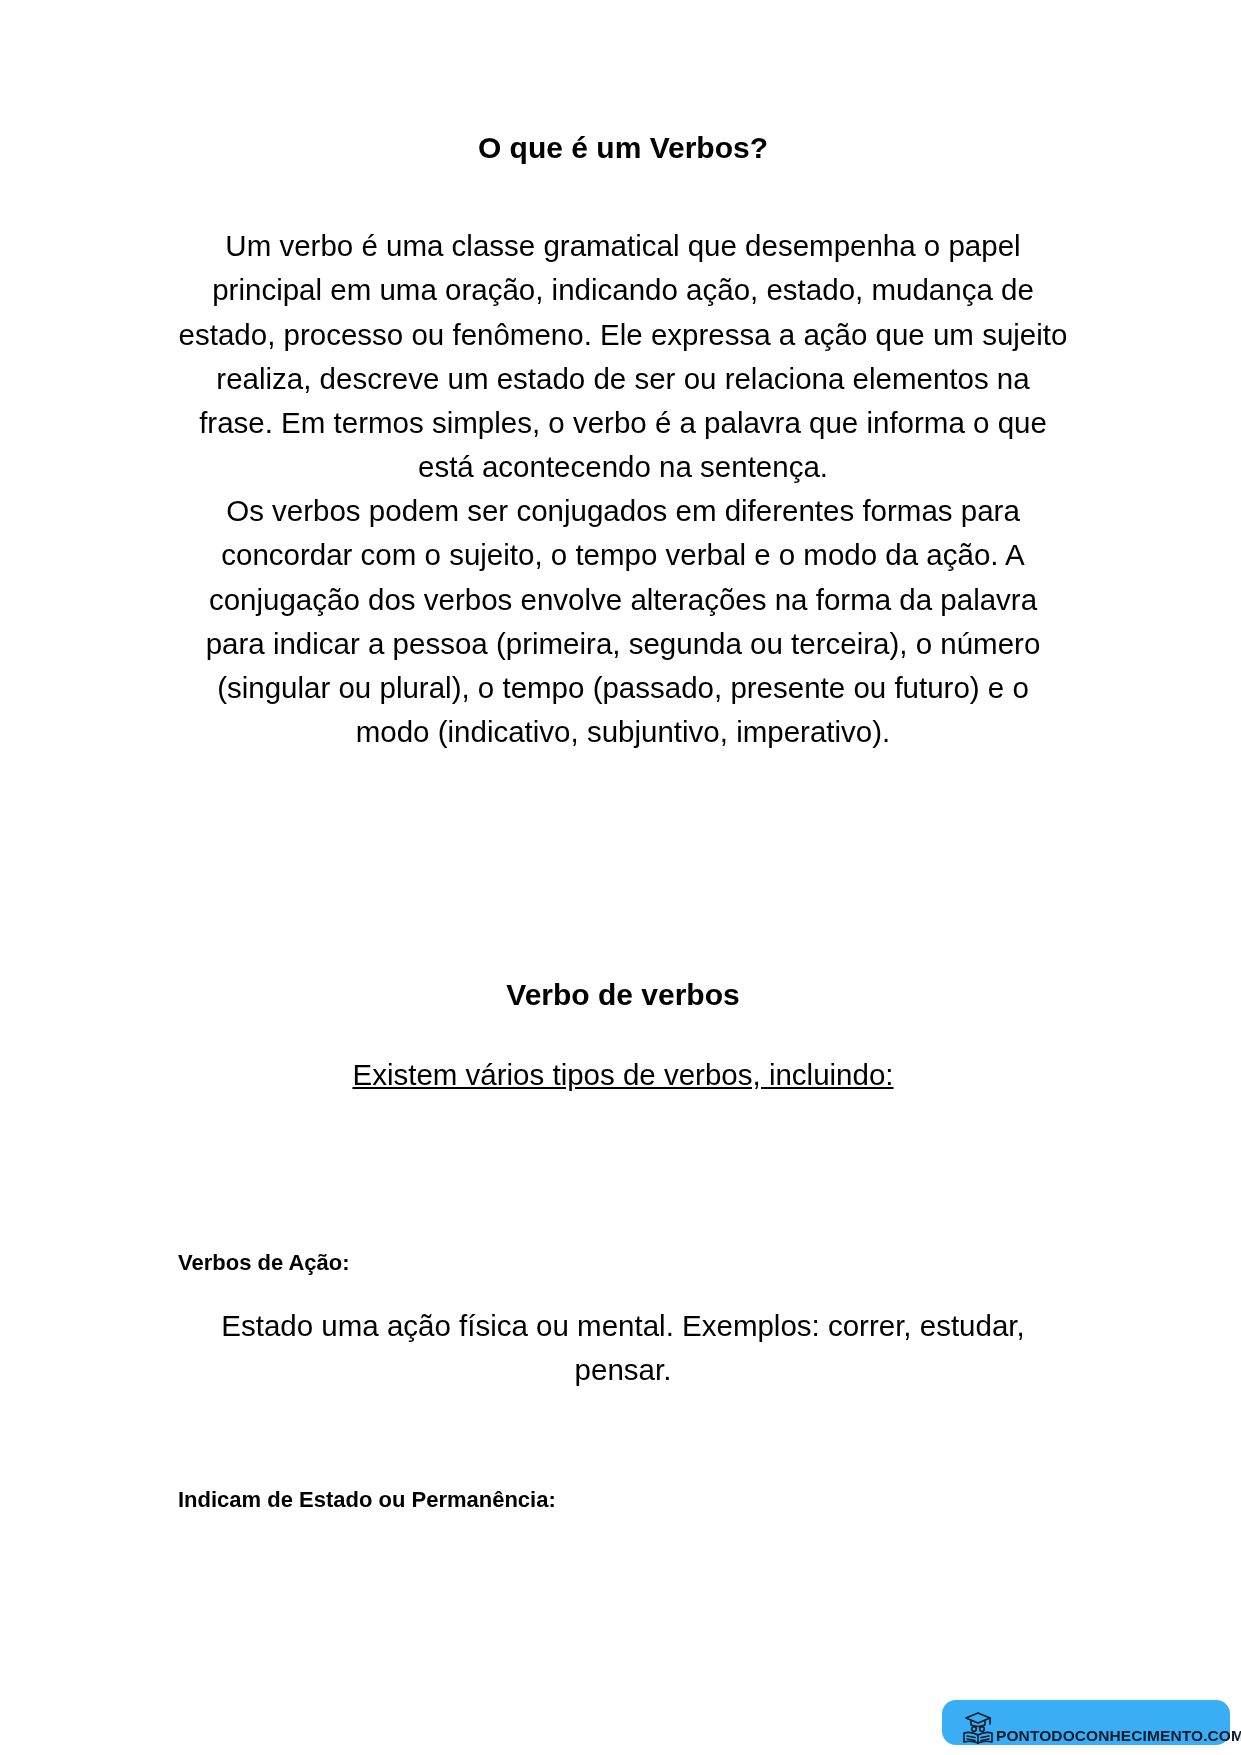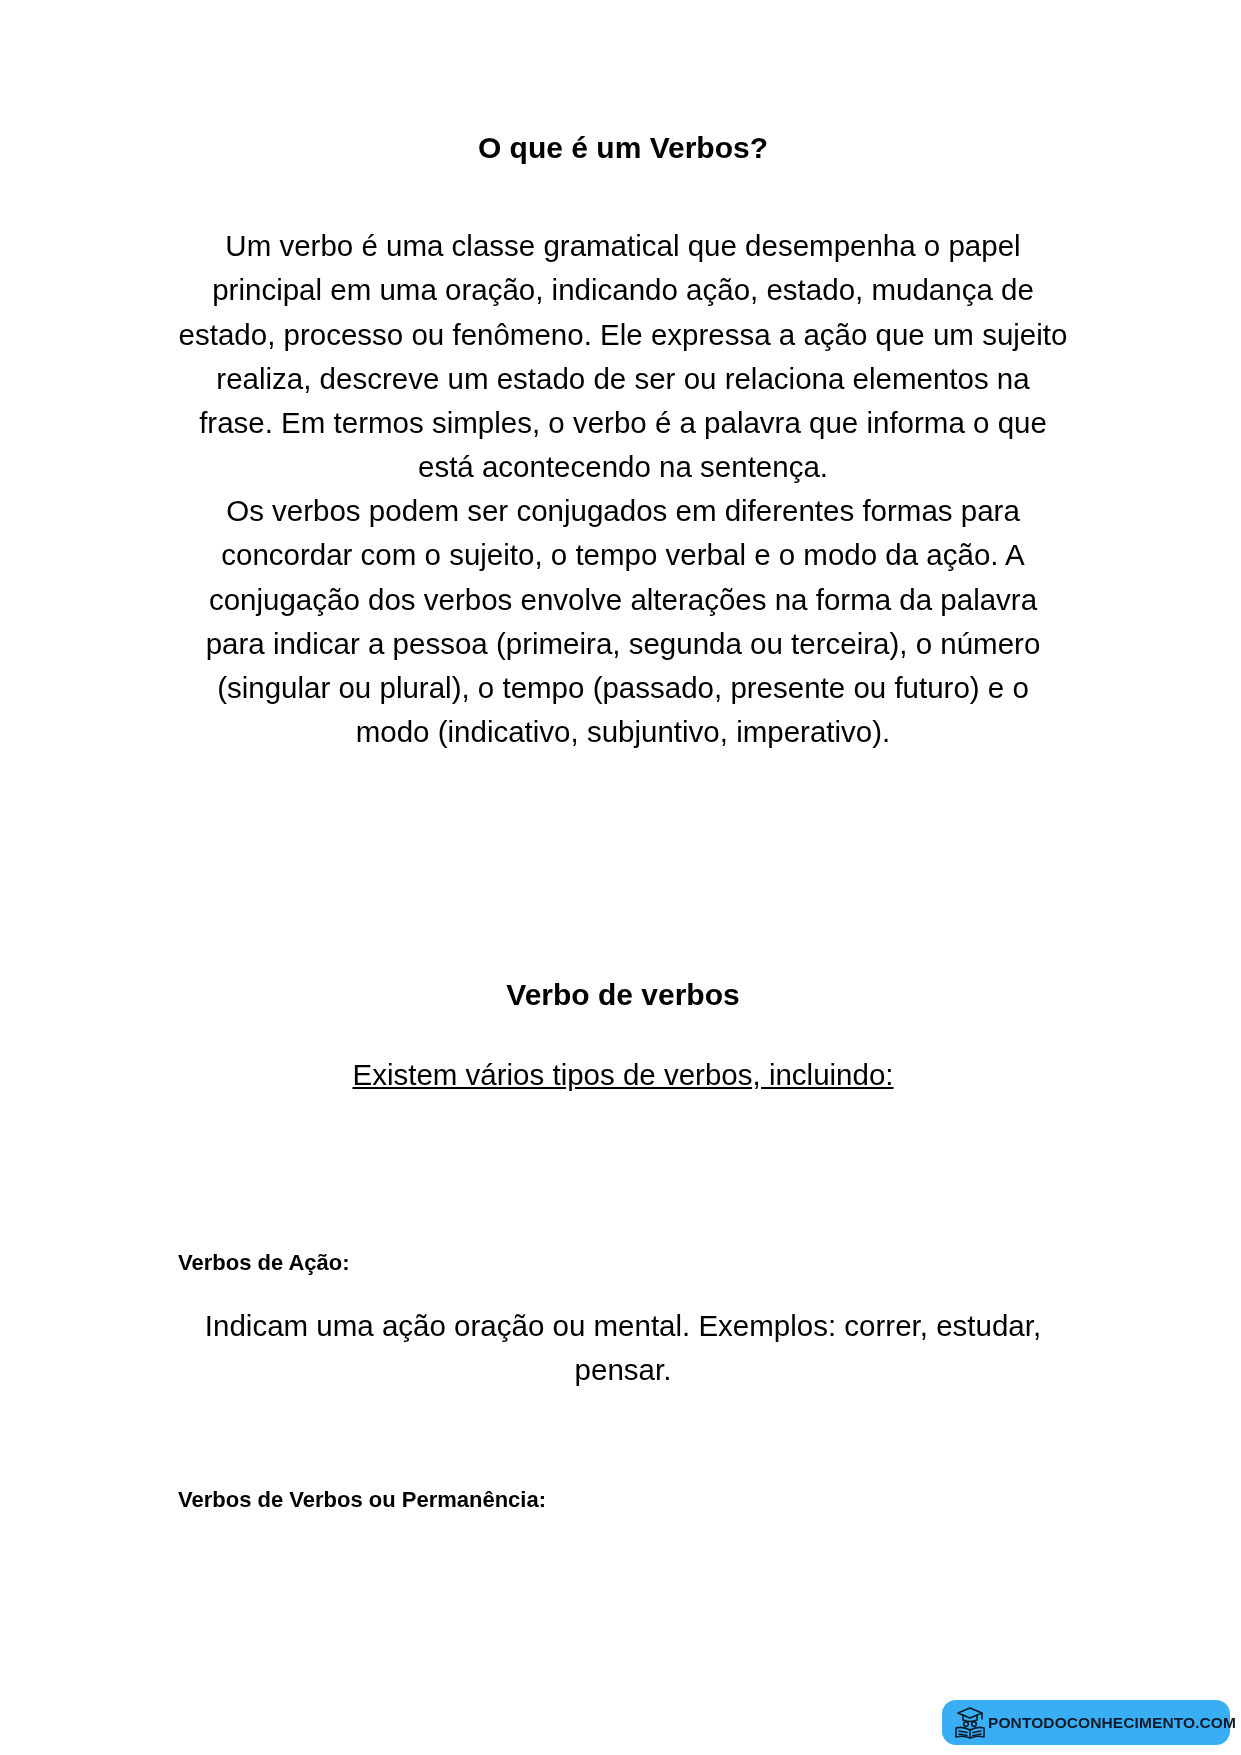--- a/index.html
+++ b/index.html
@@ -50,22 +50,22 @@
     }
     .badge {
       position: absolute;
       left: 942px;
       top: 1700px;
       width: 288px;
       height: 45px;
       background: #3aaef5;
       border-radius: 14px;
       display: flex;
-      align-items: center;
-      padding-left: 12px;
+      align-items: flex-end;
+      padding-left: 20px;
       box-sizing: border-box;
     }
     .badge-icon {
       width: 32px;
       height: 34px;
       margin-right: 2px;
       flex: 0 0 auto;
     }
     .badge-text {
       font-family: "Liberation Sans", sans-serif;
@@ -84,23 +84,23 @@
   <p class="para" style="top:224px;">Um verbo é uma classe gramatical que desempenha o papel principal em uma oração, indicando ação, estado, mudança de estado, processo ou fenômeno. Ele expressa a ação que um sujeito realiza, descreve um estado de ser ou relaciona elementos na frase. Em termos simples, o verbo é a palavra que informa o que está acontecendo na sentença.</p>
 
   <p class="para" style="top:489px;">Os verbos podem ser conjugados em diferentes formas para concordar com o sujeito, o tempo verbal e o modo da ação. A conjugação dos verbos envolve alterações na forma da palavra para indicar a pessoa (primeira, segunda ou terceira), o número (singular ou plural), o tempo (passado, presente ou futuro) e o modo (indicativo, subjuntivo, imperativo).</p>
 
   <h2 class="title" style="top:977px;">Verbo de verbos</h2>
 
   <p class="para" style="top:1053px;text-decoration:underline;">Existem vários tipos de verbos, incluindo:</p>
 
   <h3 class="subhead" style="top:1112px; top:1245px;">Verbos de Ação:</h3>
 
-  <p class="para" style="top:1304px;">Indicam uma ação oração ou mental. Exemplos: correr, estudar, pensar.</p>
+  <p class="para" style="top:1304px;">Estado uma ação física ou mental. Exemplos: correr, estudar, pensar.</p>
 
-  <h3 class="subhead" style="top:1482px;">Verbos de Verbos ou Permanência:</h3>
+  <h3 class="subhead" style="top:1482px;">Indicam de Estado ou Permanência:</h3>
 </div>
 
 <div class="badge">
   <svg class="badge-icon" viewBox="0 0 32 34" xmlns="http://www.w3.org/2000/svg">
     <g fill="none" stroke="#0d1b2a" stroke-width="1.6" stroke-linejoin="round" stroke-linecap="round">
       <polygon points="4,7 16,2 28,7 16,12"></polygon>
       <path d="M9,9 L9,14 Q16,17 23,14 L23,9"></path>
       <line x1="28" y1="7" x2="28" y2="13"></line>
       <circle cx="12" cy="18" r="2.3"></circle>
       <circle cx="20" cy="18" r="2.3"></circle>

